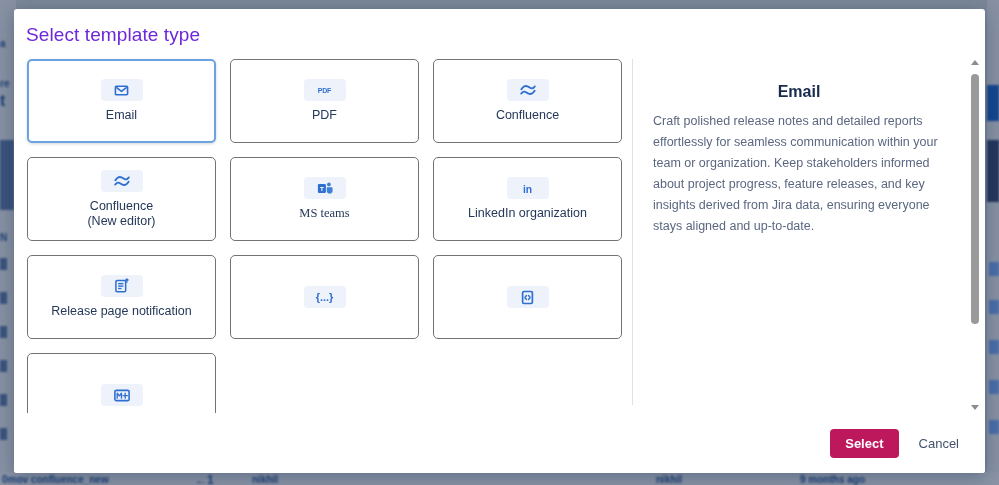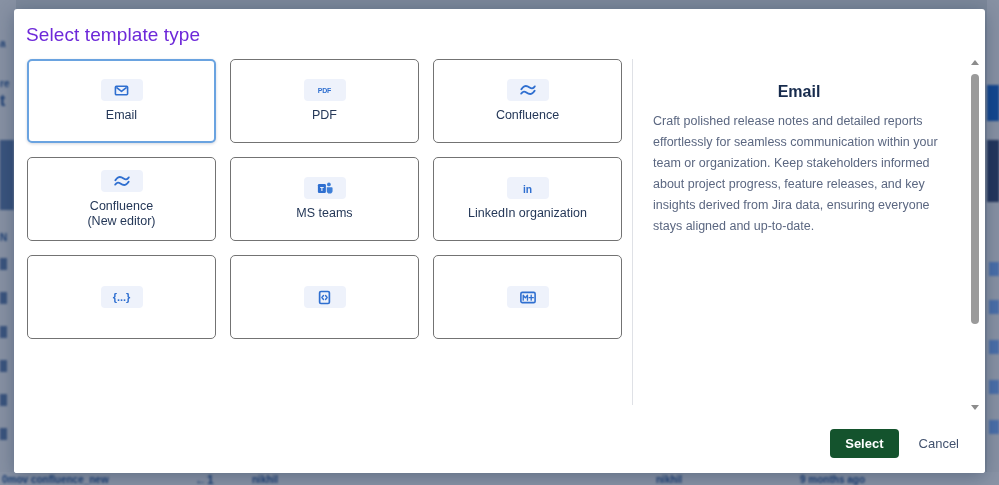--- a/index.html
+++ b/index.html
@@ -179,21 +179,21 @@
     left: 0; bottom: 0;
     width: 971px; height: 60px;
     display: flex;
     align-items: center;
     justify-content: flex-end;
     padding-right: 16px;
     gap: 10px;
     background: #fff;
   }
   .btn-primary {
-    background: #14532d;
+    background: #be185d;
     color: #fff;
     border: none;
     border-radius: 4px;
     padding: 7px 15px;
     font-size: 13px;
     font-weight: 600;
     cursor: pointer;
     font-family: "Liberation Sans", sans-serif;
   }
   .btn-subtle {
@@ -286,29 +286,41 @@
           </div>
           <div class="card">
             <span class="card-icon">
               <svg width="16" height="15" viewBox="0 0 18 16">
                 <rect x="1" y="3" width="9" height="10" rx="1.4" fill="#2f6fd0"></rect>
                 <text x="5.5" y="10.8" font-size="7" font-weight="bold" fill="#fff" text-anchor="middle" font-family="Liberation Sans, sans-serif">T</text>
                 <circle cx="13.4" cy="3.4" r="2.1" fill="#3e7fd8"></circle>
                 <path d="M11 6.6h5.6c.5 0 .9.4.9.9v3.2c0 1.6-1.3 2.9-2.9 2.9h-.8c-1.6 0-2.8-1.3-2.8-2.9V6.6z" fill="#3e7fd8"></path>
               </svg>
             </span>
-            <span class="card-label" style="white-space: pre-line;">MS teams</span>
+            <span class="card-label" style="white-space: pre-line; font-family: Liberation Serif, serif;">MS teams</span>
           </div>
           <div class="card">
             <span class="card-icon">
               <svg width="15" height="15" viewBox="0 0 16 16">
                 <text x="8" y="12.4" font-size="11" font-weight="bold" fill="#2f6fd0" text-anchor="middle" font-family="Liberation Sans, sans-serif">in</text>
               </svg>
             </span>
             <span class="card-label" style="white-space: pre-line;">LinkedIn organization</span>
+          </div>
+          <div class="card">
+            <span class="card-icon">
+              <svg width="16" height="16" viewBox="0 0 17 17">
+                <rect x="2" y="2.6" width="10.4" height="12" rx="1.3" fill="none" stroke="#2f6fd0" stroke-width="1.6"></rect>
+                <line x1="4.4" y1="6" x2="10" y2="6" stroke="#2f6fd0" stroke-width="1.5"></line>
+                <line x1="4.4" y1="8.6" x2="10" y2="8.6" stroke="#2f6fd0" stroke-width="1.5"></line>
+                <line x1="4.4" y1="11.2" x2="8" y2="11.2" stroke="#2f6fd0" stroke-width="1.5"></line>
+                <path d="M13.7 4.4 L13.7 0.9 M12.5 2.1 L13.7 0.9 L14.9 2.1" fill="none" stroke="#2f6fd0" stroke-width="1.4" stroke-linecap="round" stroke-linejoin="round"></path>
+              </svg>
+            </span>
+            <span class="card-label" style="white-space: pre-line;">Release page notification</span>
           </div>
           <div class="card">
             <span class="card-icon">
               <span class="brace-glyph">{...}</span>
             </span>
           </div>
           <div class="card">
             <span class="card-icon">
               <svg width="15" height="15" viewBox="0 0 16 16">
                 <rect x="2.8" y="1.6" width="10.4" height="12.8" rx="1.4" fill="none" stroke="#2f6fd0" stroke-width="1.8"></rect>

